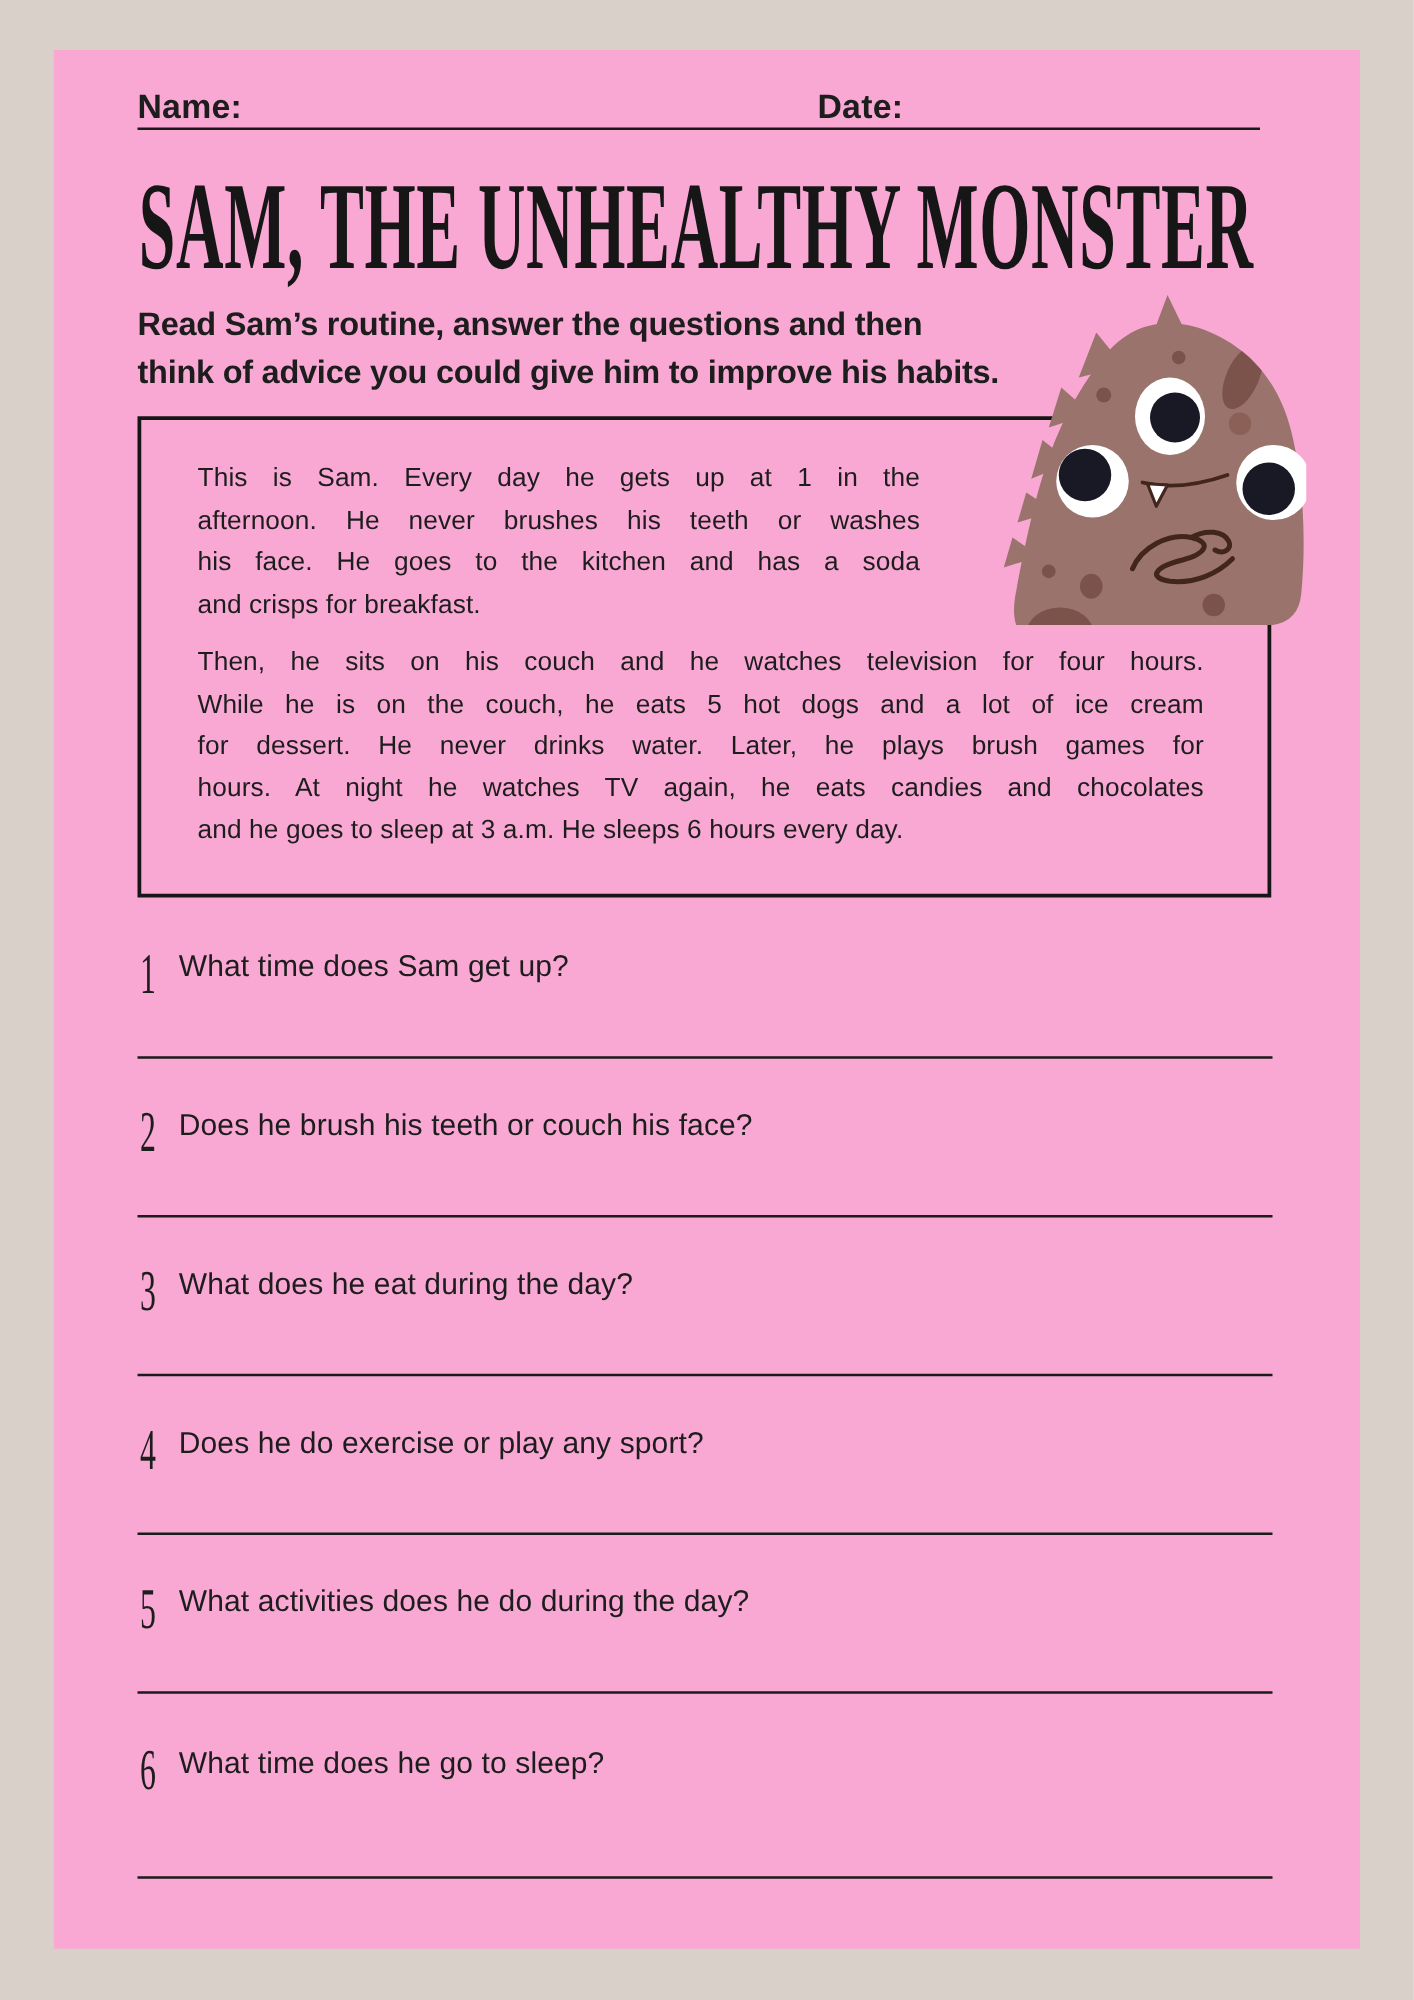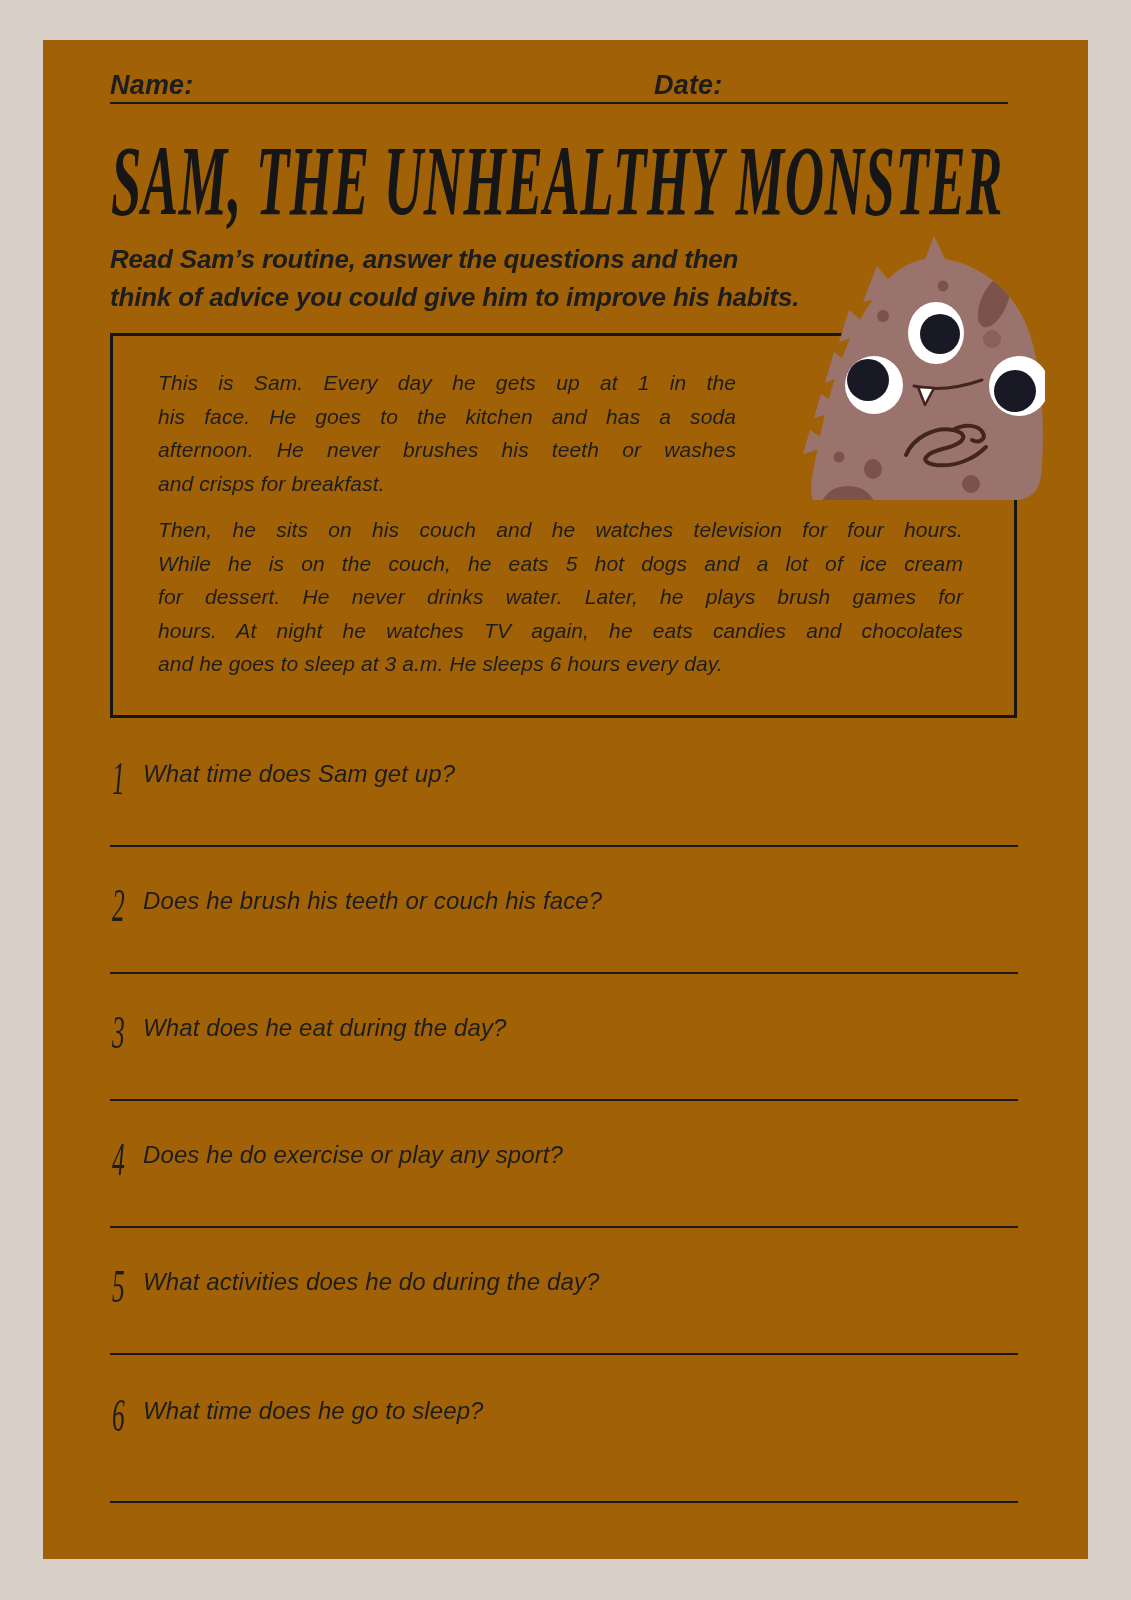--- a/index.html
+++ b/index.html
@@ -12,22 +12,21 @@
   .frame {
     position: absolute; left: 0; top: 0;
     width: 1131px; height: 1600px;
     background: #d8d0c9;
     box-sizing: border-box;
     padding: 40px 43px 41px 43px;
   }
   .page {
     position: relative;
     width: 100%; height: 100%;
-    background: #a16207;
-    font-style: italic;
+    background: #f9a8d4;
   }
   
   .header-row { position: absolute; left: 67px; top: 30px; width: 898px; height: 34px; }
   .hdr-label { position: absolute; top: 0; font-size: 27px; font-weight: 700; letter-spacing: 0.2px; }
   .hdr-name { left: 0; }
   .hdr-date { left: 544px; }
   .header-rule { position: absolute; left: 67px; top: 62px; width: 898px; border-top: 2px solid #1a1a1a; }
   
   .title-svg { position: absolute; left: 64px; top: 92px; }
   .title-svg text {
@@ -89,22 +88,22 @@
     </svg>
 
     <div class="instructions">
       <div>Read Sam’s routine, answer the questions and then</div>
       <div>think of advice you could give him to improve his habits.</div>
     </div>
 
     <div class="passage-box">
       <div class="passage p1">
         <div class="jline">This is Sam. Every day he gets up at 1 in the</div>
+        <div class="jline">afternoon. He never brushes his teeth or washes</div>
         <div class="jline">his face. He goes to the kitchen and has a soda</div>
-        <div class="jline">afternoon. He never brushes his teeth or washes</div>
         <div class="lastline">and crisps for breakfast.</div>
       </div>
       <div class="passage p2">
         <div class="jline">Then, he sits on his couch and he watches television for four hours.</div>
         <div class="jline">While he is on the couch, he eats 5 hot dogs and a lot of ice cream</div>
         <div class="jline">for dessert. He never drinks water. Later, he plays brush games for</div>
         <div class="jline">hours. At night he watches TV again, he eats candies and chocolates</div>
         <div class="lastline">and he goes to sleep at 3 a.m. He sleeps 6 hours every day.</div>
       </div>
     </div>

